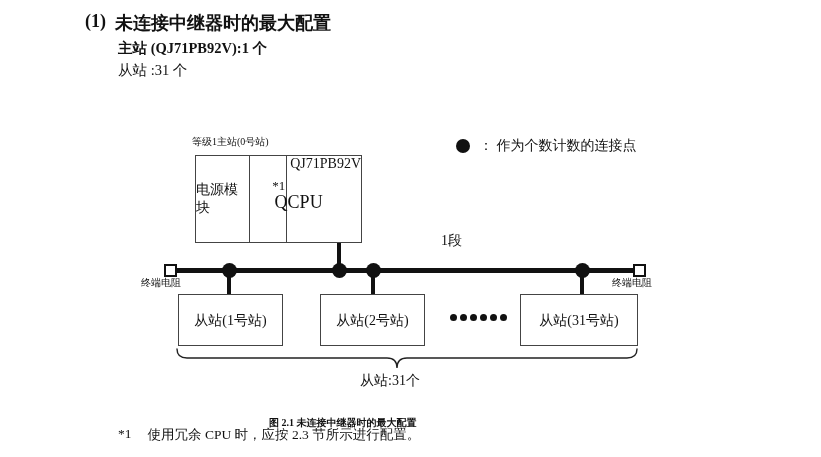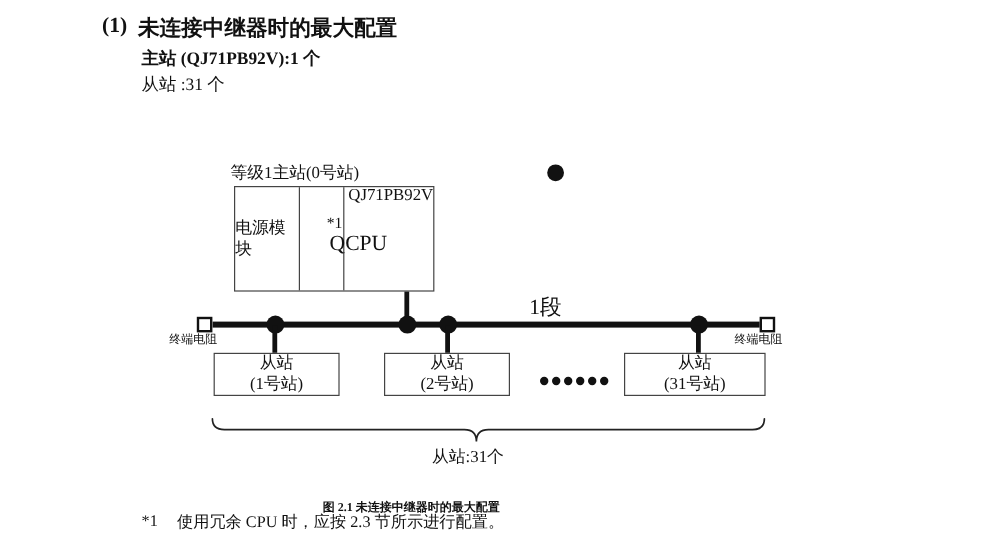--- a/index.html
+++ b/index.html
@@ -11,47 +11,47 @@
   .abs{position:absolute;}
   
   .heading{top:11px;left:85px;font-size:18px;font-weight:bold;display:flex;gap:9px;white-space:nowrap;}
   .subline{left:118px;font-size:14.5px;white-space:nowrap;}
   .sub1{top:39px;font-weight:bold;}
   .sub2{top:61px;}
   
   .legend{top:137px;left:456px;display:flex;align-items:center;gap:9px;font-size:14px;white-space:nowrap;}
   .legend-dot{width:14px;height:14px;border-radius:50%;background:#111;flex:0 0 auto;}
   
-  .master-label{top:135px;left:192px;font-size:14px;white-space:nowrap;}
+  .master-label{top:135px;left:192px;font-size:10px;white-space:nowrap;}
   .master-box{top:155px;left:195px;width:167px;height:88px;border:1px solid #444;box-sizing:border-box;display:flex;background:#fff;}
   .cell{box-sizing:border-box;font-size:14px;}
   .cell-power{width:70px;border-right:1px solid #444;display:flex;align-items:center;justify-content:center;}
   .cell-cpu{width:49px;border-right:1px solid #444;position:relative;}
   .cpu-text{position:absolute;top:36px;left:2px;font-size:18px;margin-left:23px;}
   .cpu-note{position:absolute;top:22px;right:1px;font-size:13px;}
   .cell-mod{flex:1;display:flex;flex-direction:row;justify-content:center;padding-left:3px;line-height:16px;}
   
   .bus-line{top:268px;left:177px;width:457px;height:5px;background:#111;}
-  .seg-label{top:244px;left:441px;font-size:18px;white-space:nowrap;}
+  .seg-label{top:232px;left:441px;font-size:14px;white-space:nowrap;}
   .term-sq{width:9px;height:9px;border:2px solid #111;background:#fff;top:264px;}
   .term-sq-l{left:164px;}
   .term-sq-r{left:633px;}
   .term-label{font-size:10px;top:276px;white-space:nowrap;}
   .term-label-l{left:141px;}
   .term-label-r{left:612px;}
   .busdot{width:15px;height:15px;border-radius:50%;background:#111;top:263px;}
   .dot1{left:222px;} .dot2{left:332px;} .dot3{left:366px;} .dot4{left:575px;}
   .vline{width:4px;background:#111;}
   .drop-master{left:337px;top:243px;height:27px;}
   .drop1{left:227px;top:271px;height:24px;}
   .drop2{left:371px;top:271px;height:24px;}
   .drop3{left:580px;top:271px;height:24px;}
   
-  .slave-box{top:294px;height:36px;border:1px solid #444;box-sizing:border-box;background:#fff;
-    display:flex;flex-direction:column;align-items:center;justify-content:center;
+  .slave-box{top:294px;height:52px;border:1px solid #444;box-sizing:border-box;background:#fff;
+    display:flex;align-items:center;justify-content:center;
     font-size:14px;line-height:17px;text-align:center;}
   .slave1{left:178px;width:105px;}
   .slave2{left:320px;width:105px;}
   .slave3{left:520px;width:118px;}
   .ellipsis{top:314px;left:450px;display:flex;gap:3px;}
   .ellipsis span{width:7px;height:7px;border-radius:50%;background:#111;}
   
   .brace{top:347px;left:172px;}
   .brace-label{top:372px;left:360px;font-size:14px;white-space:nowrap;}
   .caption{top:416px;left:269px;font-size:10px;font-weight:bold;white-space:nowrap;}
@@ -62,20 +62,21 @@
 
 <div class="abs heading">
   <span>(1)</span>
   <span>未连接中继器时的最大配置</span>
 </div>
 <div class="abs subline sub1">主站 (QJ71PB92V):1 个</div>
 <div class="abs subline sub2">从站 :31 个</div>
 
 <div class="abs legend">
   <span class="legend-dot"></span>
+  <span>： 作为个数计数的连接点</span>
 </div>
 
 <div class="abs master-label">等级1主站(0号站)</div>
 <div class="abs master-box">
   <div class="cell cell-power">电源模块</div>
   <div class="cell cell-cpu">
     <span class="cpu-note">*1</span>
     <span class="cpu-text">QCPU</span>
   </div>
   <div class="cell cell-mod">

